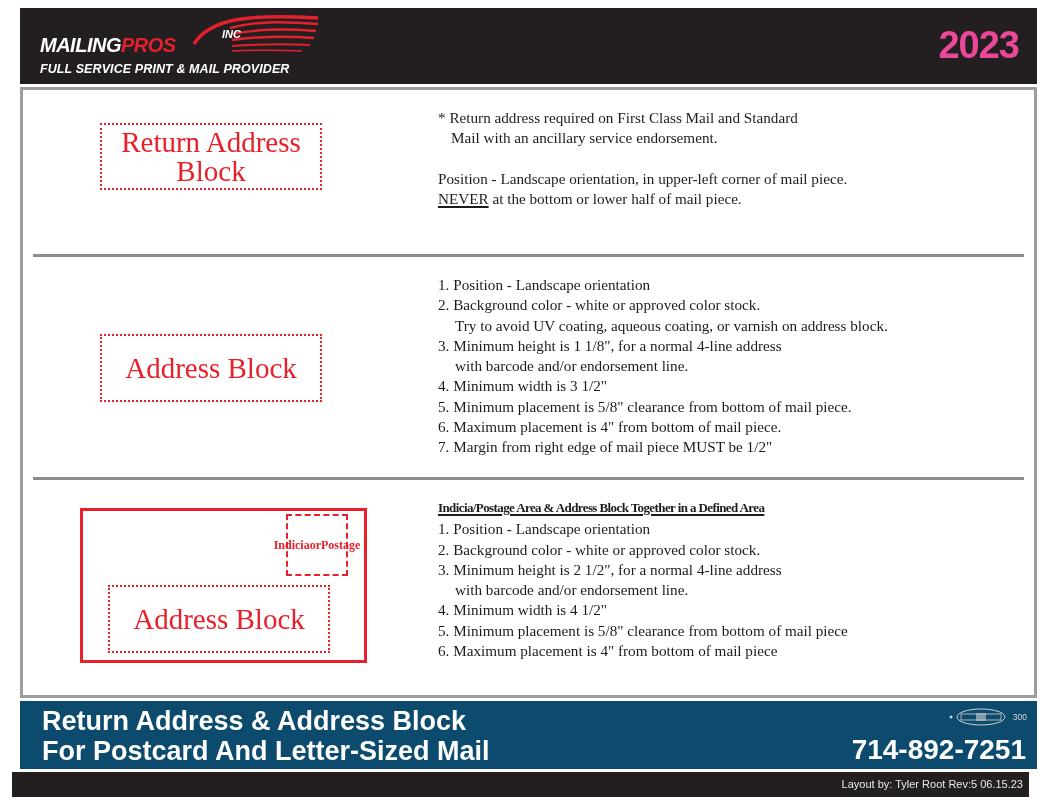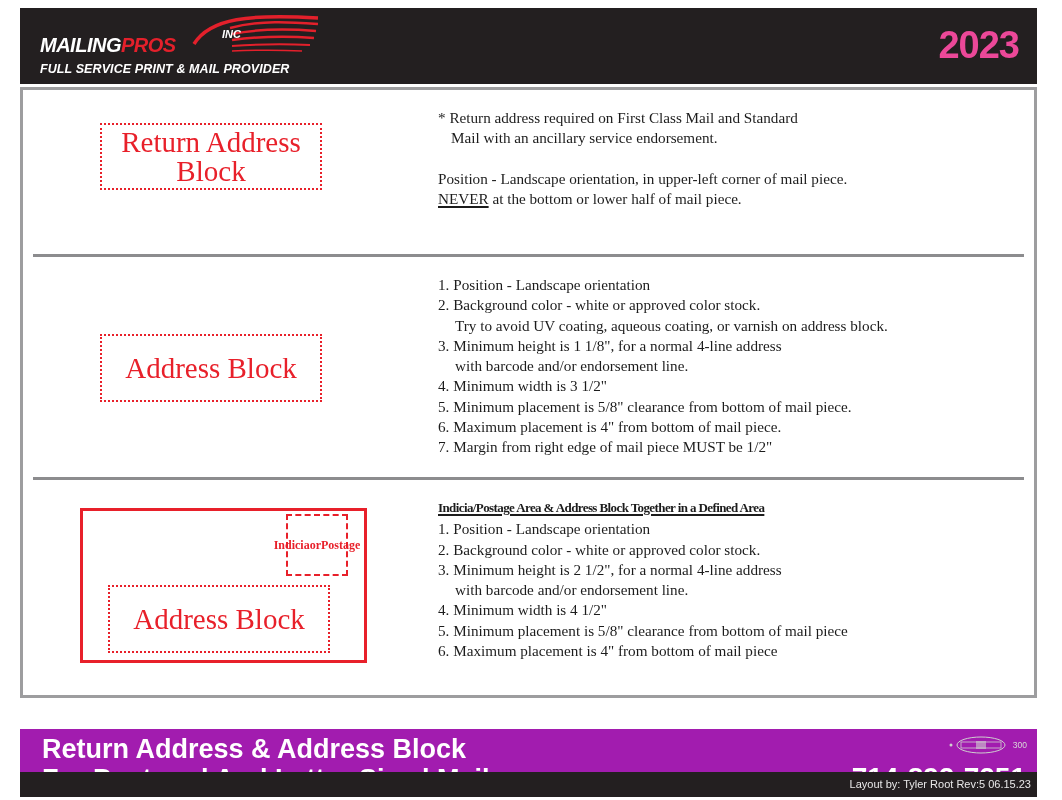--- a/index.html
+++ b/index.html
@@ -69,38 +69,37 @@
   .underline { text-decoration: underline; text-decoration-thickness: 2px; text-underline-offset: 2px; }
   .spacer { display: block; height: 20px; }
   .section-heading {
     font-weight: bold; font-size: 13px; letter-spacing: -0.6px;
     text-decoration: underline; text-decoration-thickness: 2px; text-underline-offset: 2px;
     display: block; margin-bottom: 1px;
   }
 
   .footer-main {
     position: absolute; left: 20px; top: 701px; width: 1017px; height: 68px;
-    background: #a21caf;
-    margin-top: 28px;
+    background: #0c4a6e;
   }
   .footer-title {
     position: absolute; left: 22px; top: 5px;
     font-family: "Liberation Sans", sans-serif; font-weight: bold; color: #ffffff;
     font-size: 27px; line-height: 30px; white-space: nowrap;
   }
   .footer-title span { display: block; }
   .union-bug { position: absolute; right: 10px; top: 7px; display: flex; align-items: center; gap: 3px; }
   .union-text { font-family: "Liberation Sans", sans-serif; font-size: 8.5px; color: #d8d8d8; }
   .phone {
     position: absolute; right: 11px; top: 33px;
     font-family: Liberation Sans, sans-serif; font-weight: bold; color: #ffffff;
     font-size: 28px; letter-spacing: 0px;
   }
   .footer-sub {
-    position: absolute; left: 20px; top: 772px; width: 1017px; height: 25px;
+    position: absolute; left: 12px; top: 772px; width: 1017px; height: 25px;
     background: #231f20;
   }
   .layout-credit {
     position: absolute; right: 6px; top: 6px;
     font-family: "Liberation Sans", sans-serif; font-size: 11px; color: #e8e8e8;
   }
 </style>
 </head>
 <body>
 

